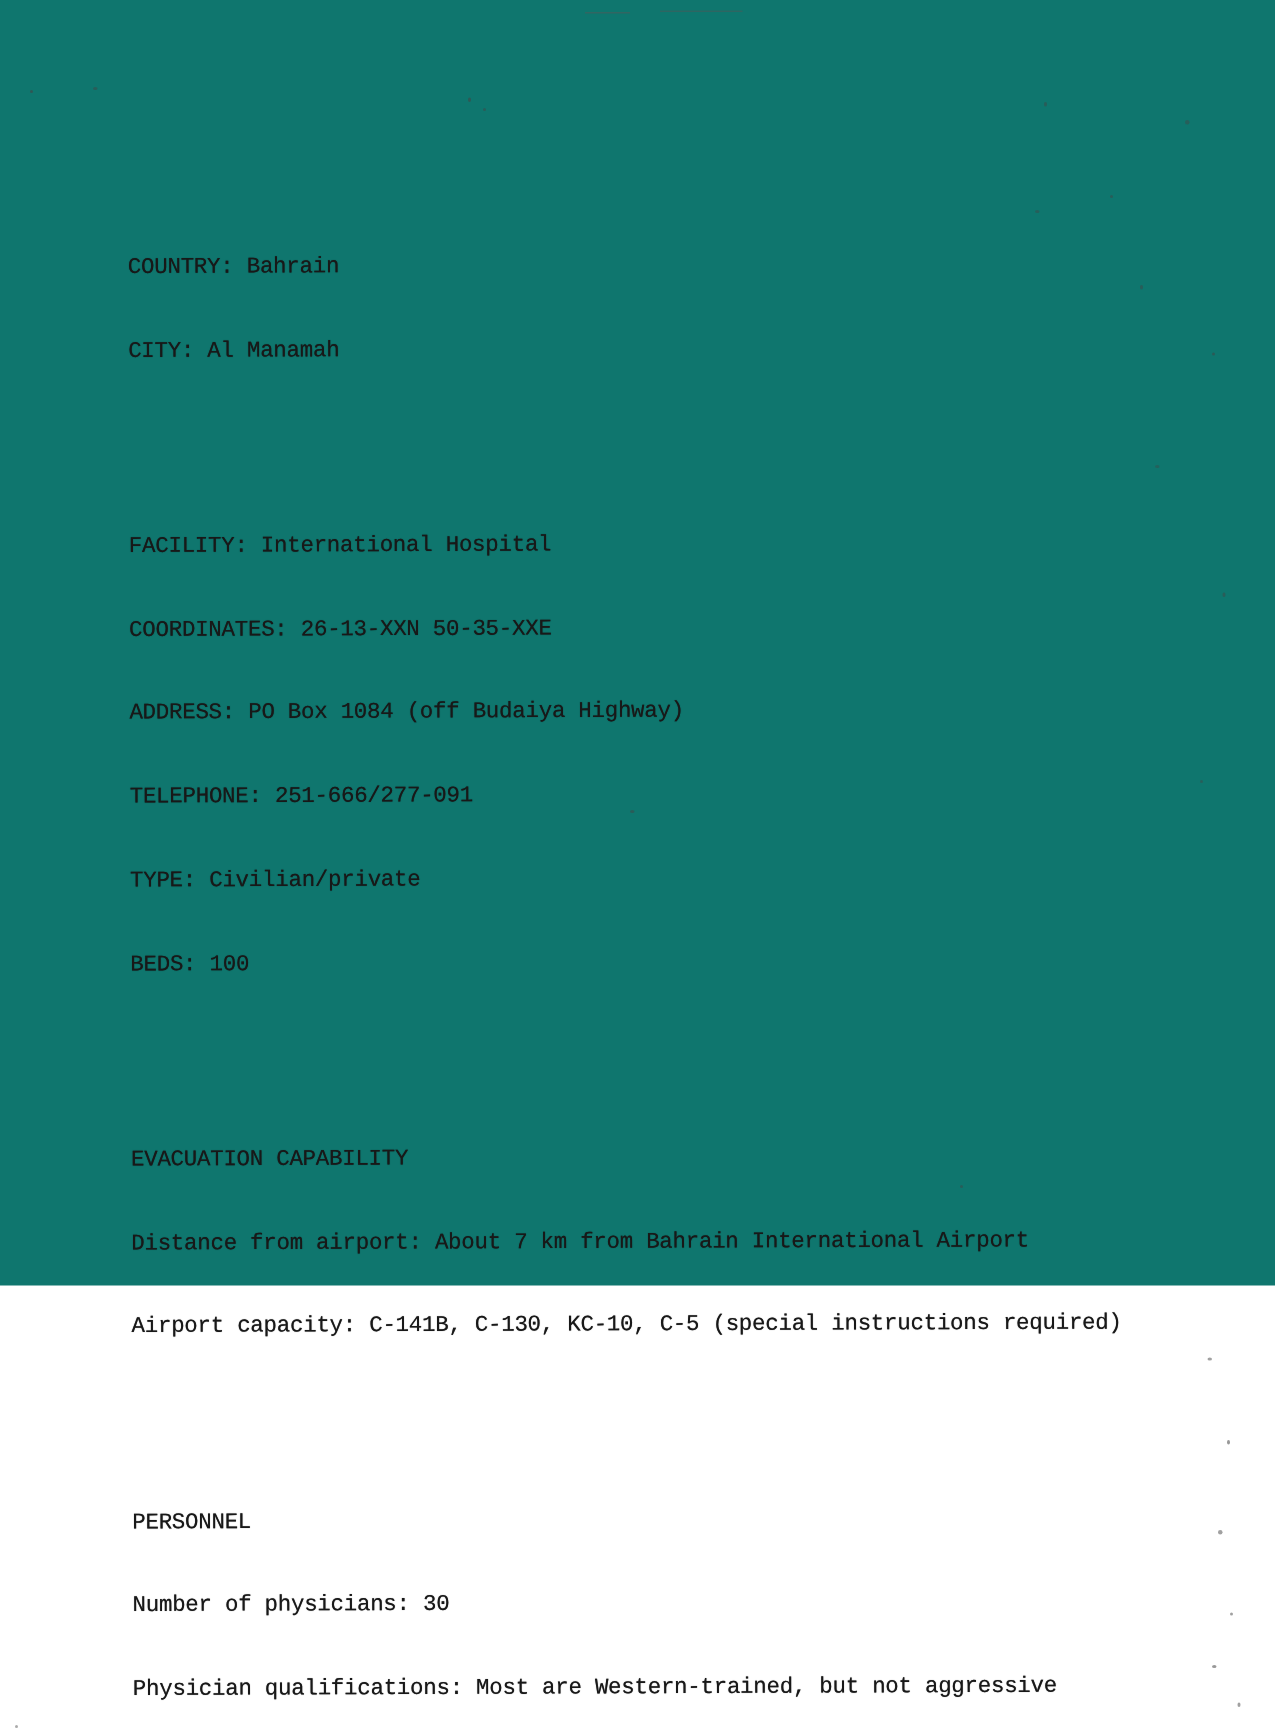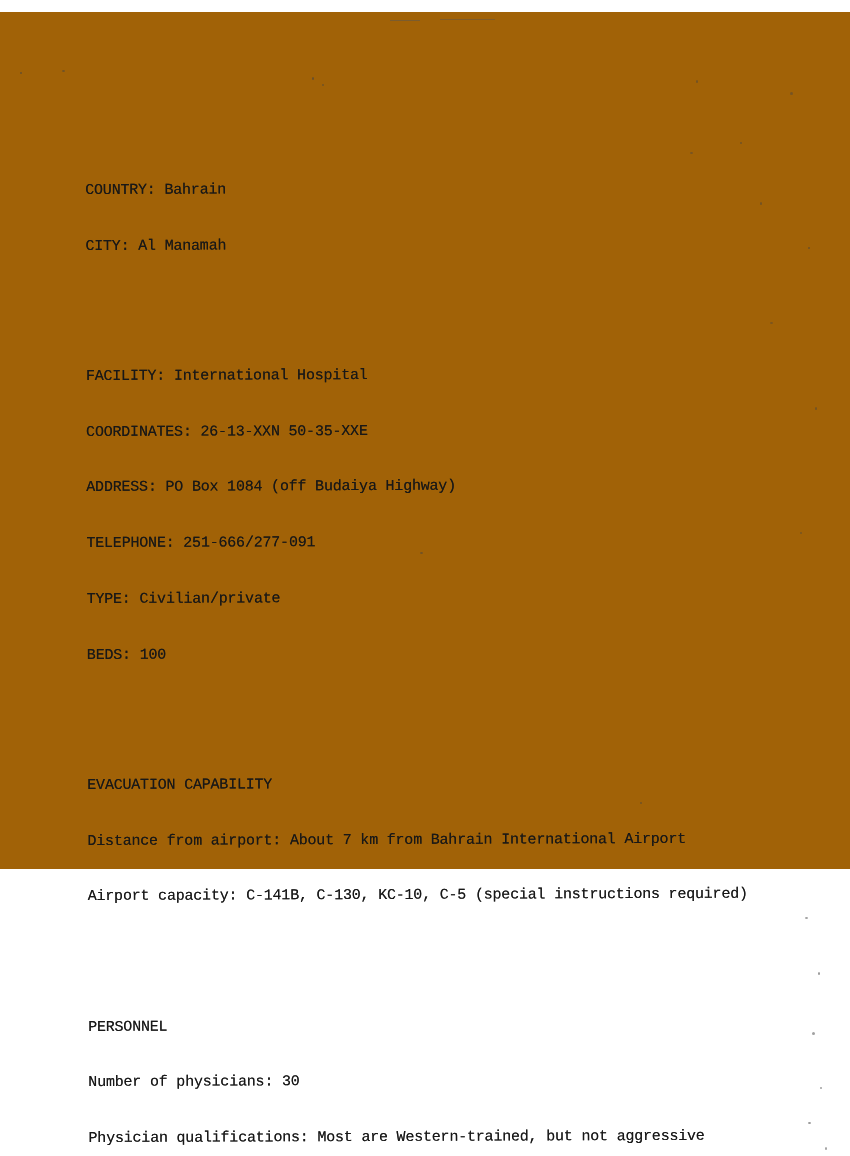--- a/index.html
+++ b/index.html
@@ -10,24 +10,24 @@
   body {
     width: 850px;
     height: 1156px;
     position: relative;
     overflow: hidden;
     font-family: "Liberation Mono", "DejaVu Sans Mono", monospace;
     color: #181818;
   }
   .page {
     position: absolute;
-    top: 12px; left: 0;
+    top: 0; left: 0;
     width: 850px;
     height: 857px;
-    background: #a16207;
+    background: #0f766e;
   }
   .doc-text {
     position: absolute;
     top: 114px;
     left: 85px;
     width: 740px;
     font-size: 15px;
     line-height: 18.6px;
     letter-spacing: -0.2px;
     transform: rotate(-0.2deg);

